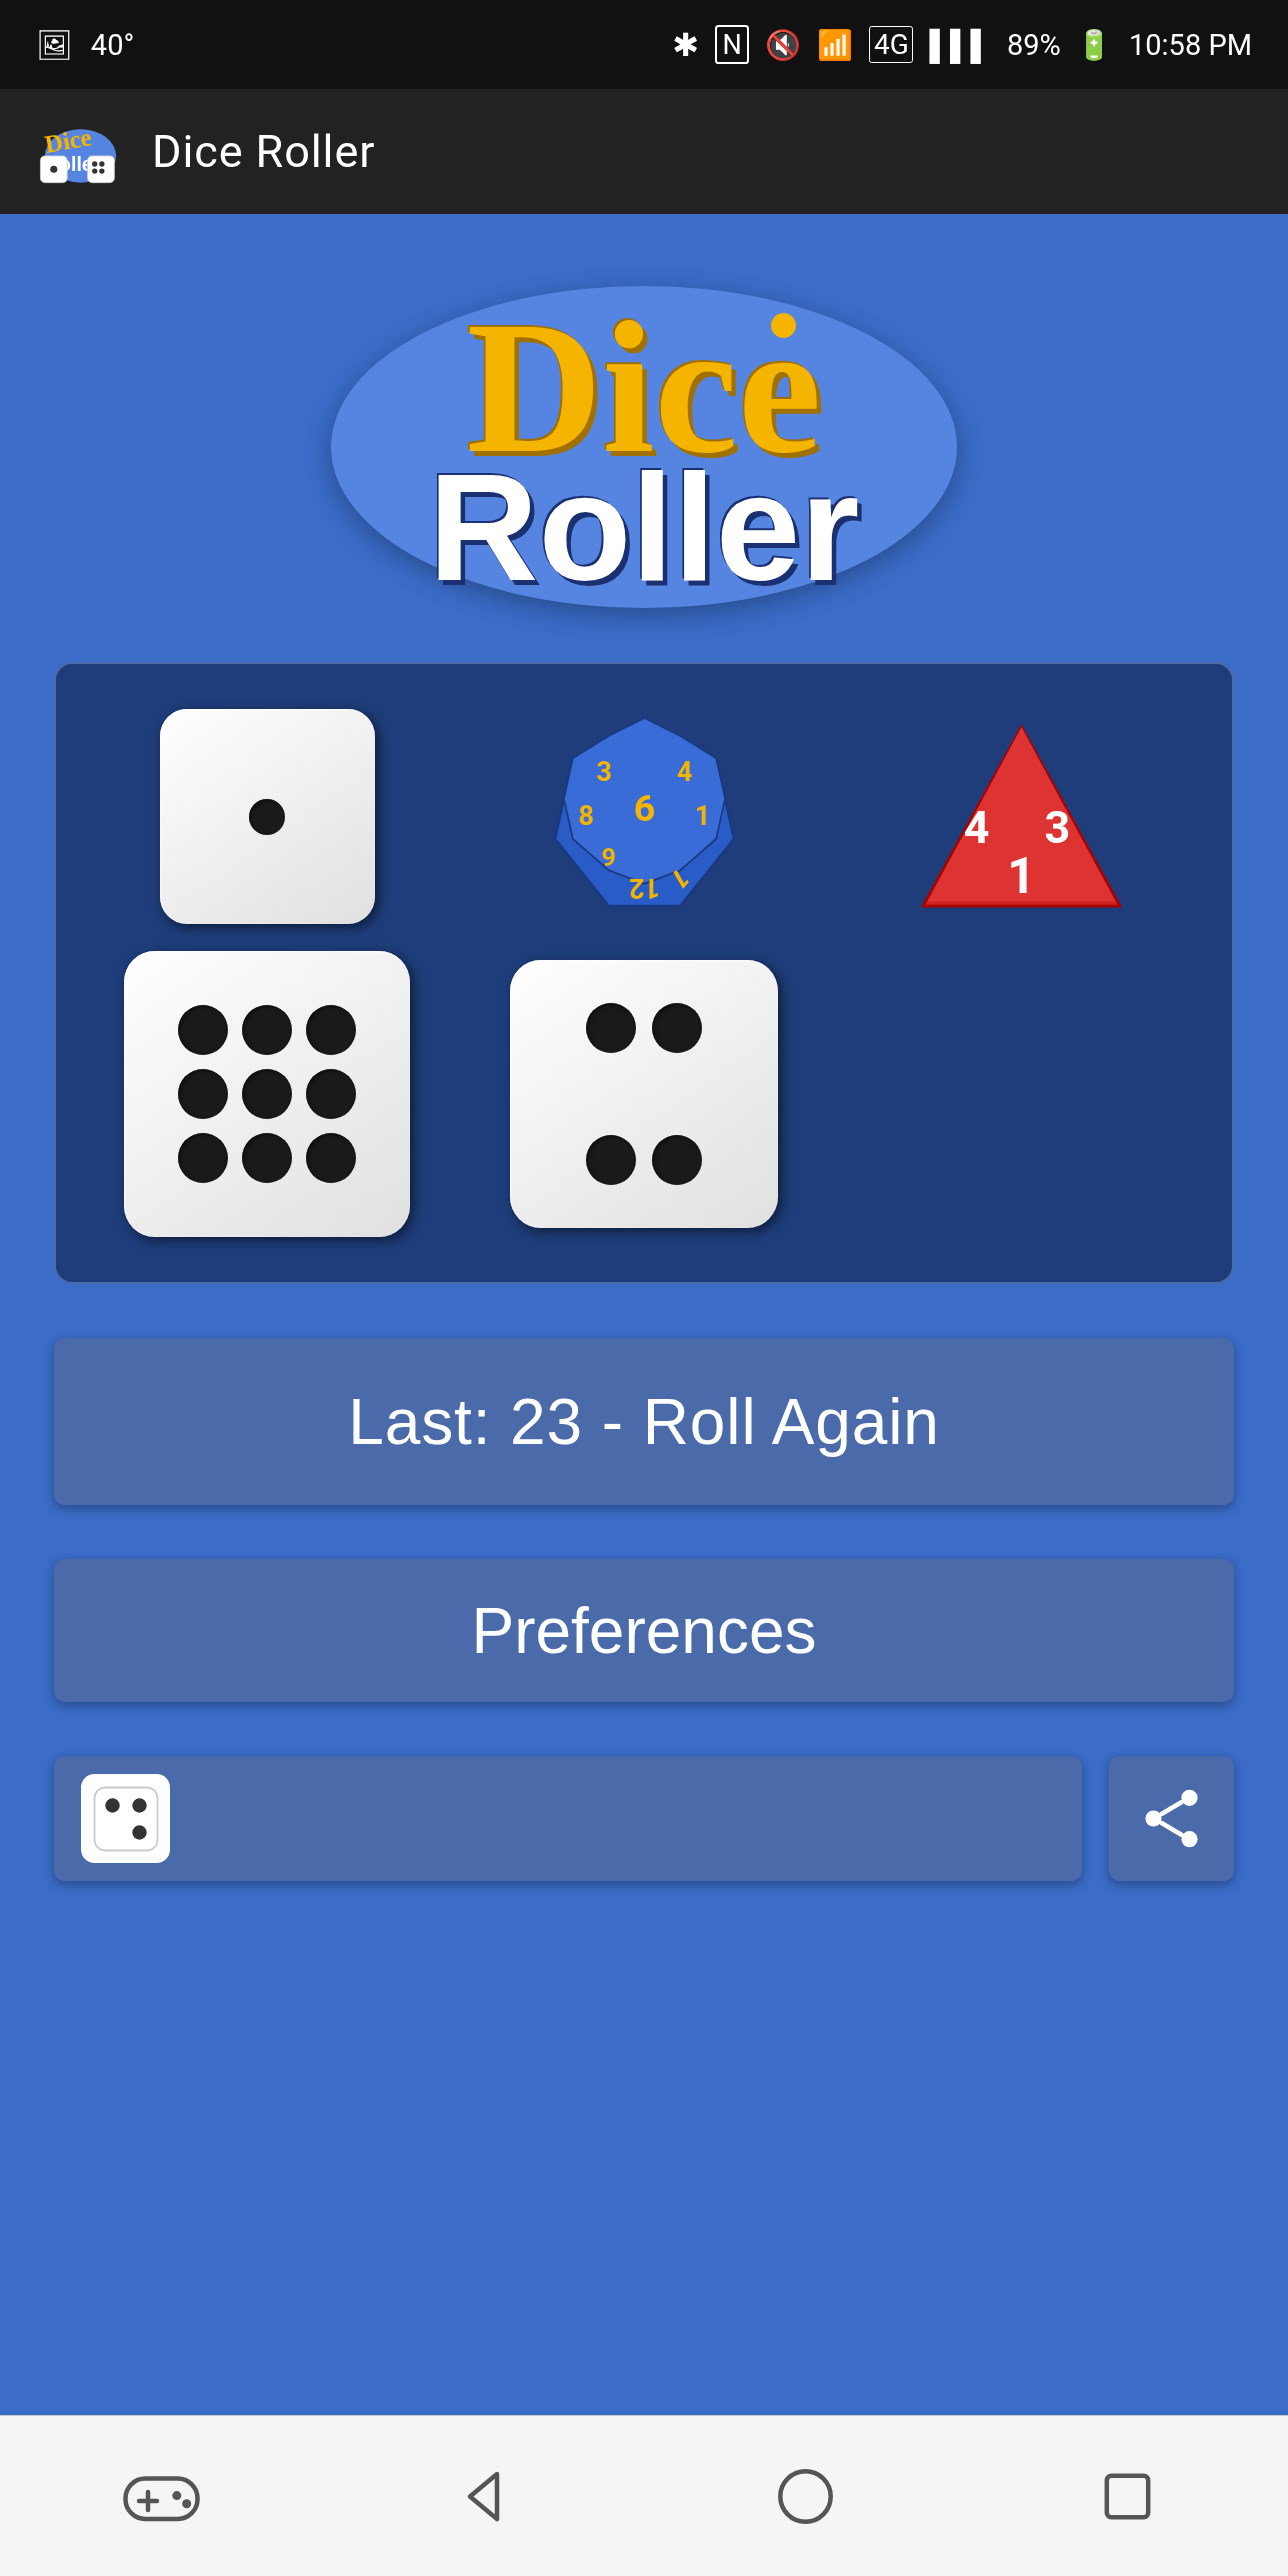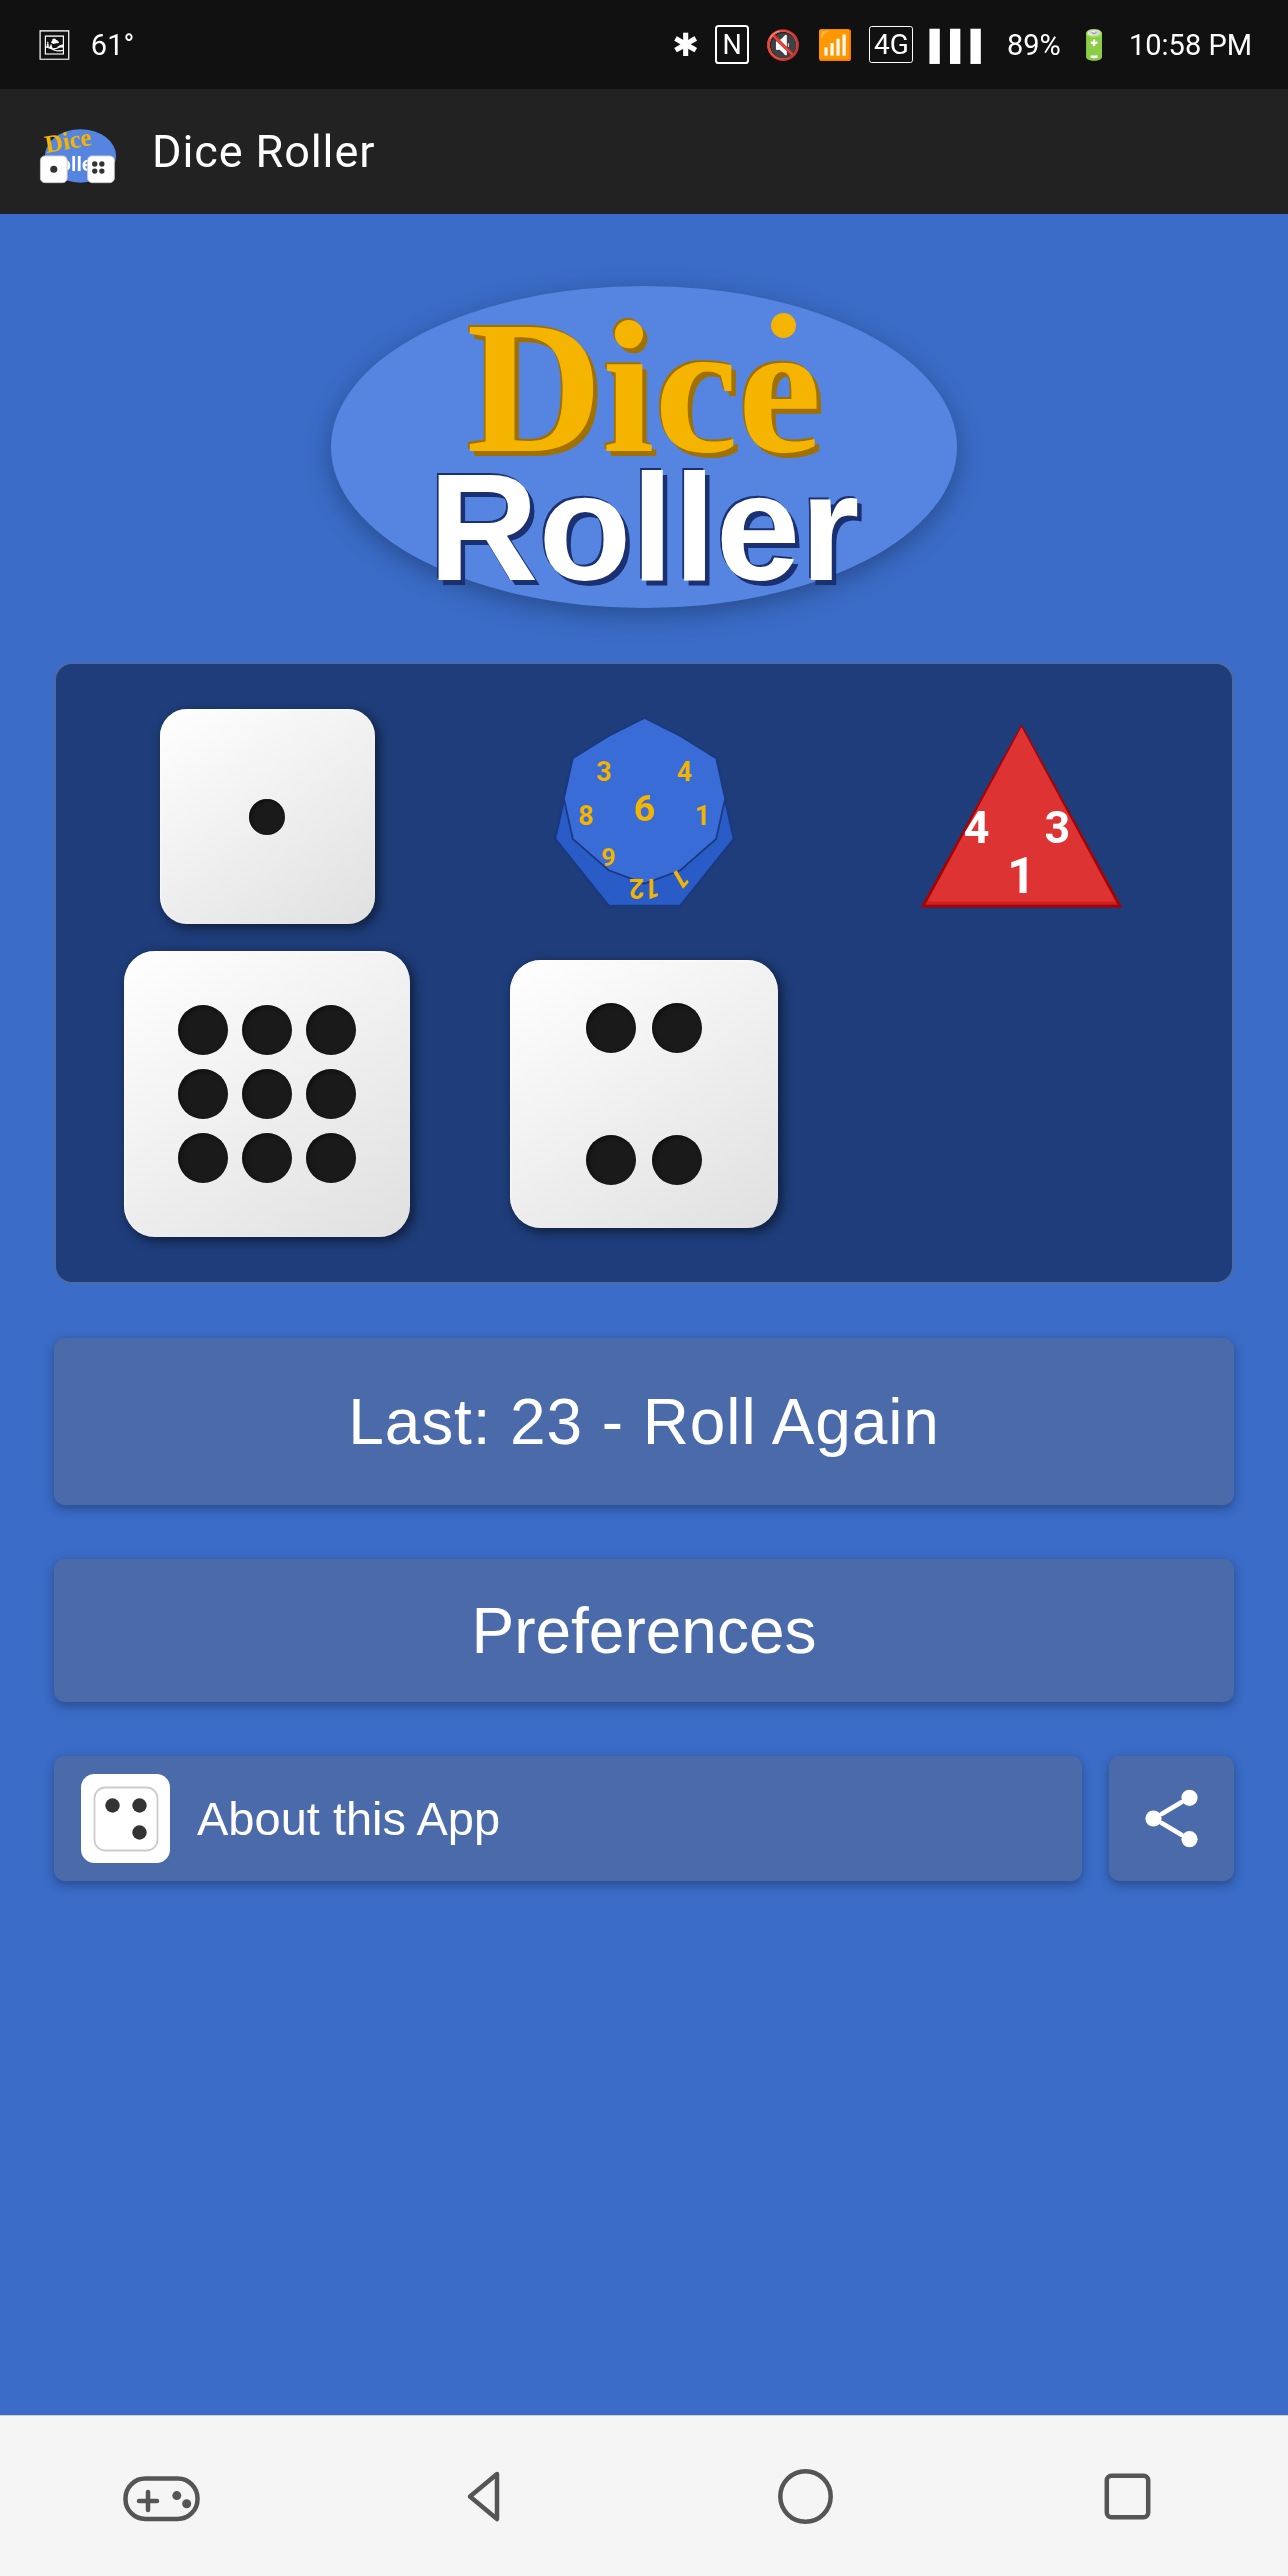--- a/index.html
+++ b/index.html
@@ -301,21 +301,21 @@
       top: 27px;
       right: 161px;
     }
   </style>
 </head>
 <body>
 
 <div class="status-bar">
   <div class="status-left">
     <span>🖼</span>
-    <span>61°</span>
+    <span>40°</span>
   </div>
   <div class="status-right">
 
     <span style="font-size:32px">✱</span>
 
     <span style="font-size:27px; border:2.7px solid white; padding:1.8px 5.4px; border-radius:3.6px">N</span>
 
     <span>🔇</span>
 
     <span>📶</span>
@@ -430,21 +430,20 @@
     <button class="btn-about">
       <div class="about-dice-icon">
         <svg width="72" height="72" viewBox="0 0 80 80">
           <rect x="5" y="5" width="70" height="70" rx="12" fill="white" stroke="#ccc" stroke-width="2"></rect>
 
           <circle cx="25" cy="25" r="8" fill="#333"></circle>
           <circle cx="55" cy="25" r="8" fill="#333"></circle>
           <circle cx="55" cy="55" r="8" fill="#333"></circle>
         </svg>
       </div>
-      <span>About this App</span>
     </button>
     <button class="btn-share">
 
       <svg width="63" height="63" viewBox="0 0 70 70">
         <circle cx="55" cy="12" r="9" fill="white"></circle>
         <circle cx="15" cy="35" r="9" fill="white"></circle>
         <circle cx="55" cy="58" r="9" fill="white"></circle>
         <line x1="46" y1="17" x2="24" y2="30" stroke="white" stroke-width="5" stroke-linecap="round"></line>
         <line x1="46" y1="53" x2="24" y2="40" stroke="white" stroke-width="5" stroke-linecap="round"></line>
       </svg>

